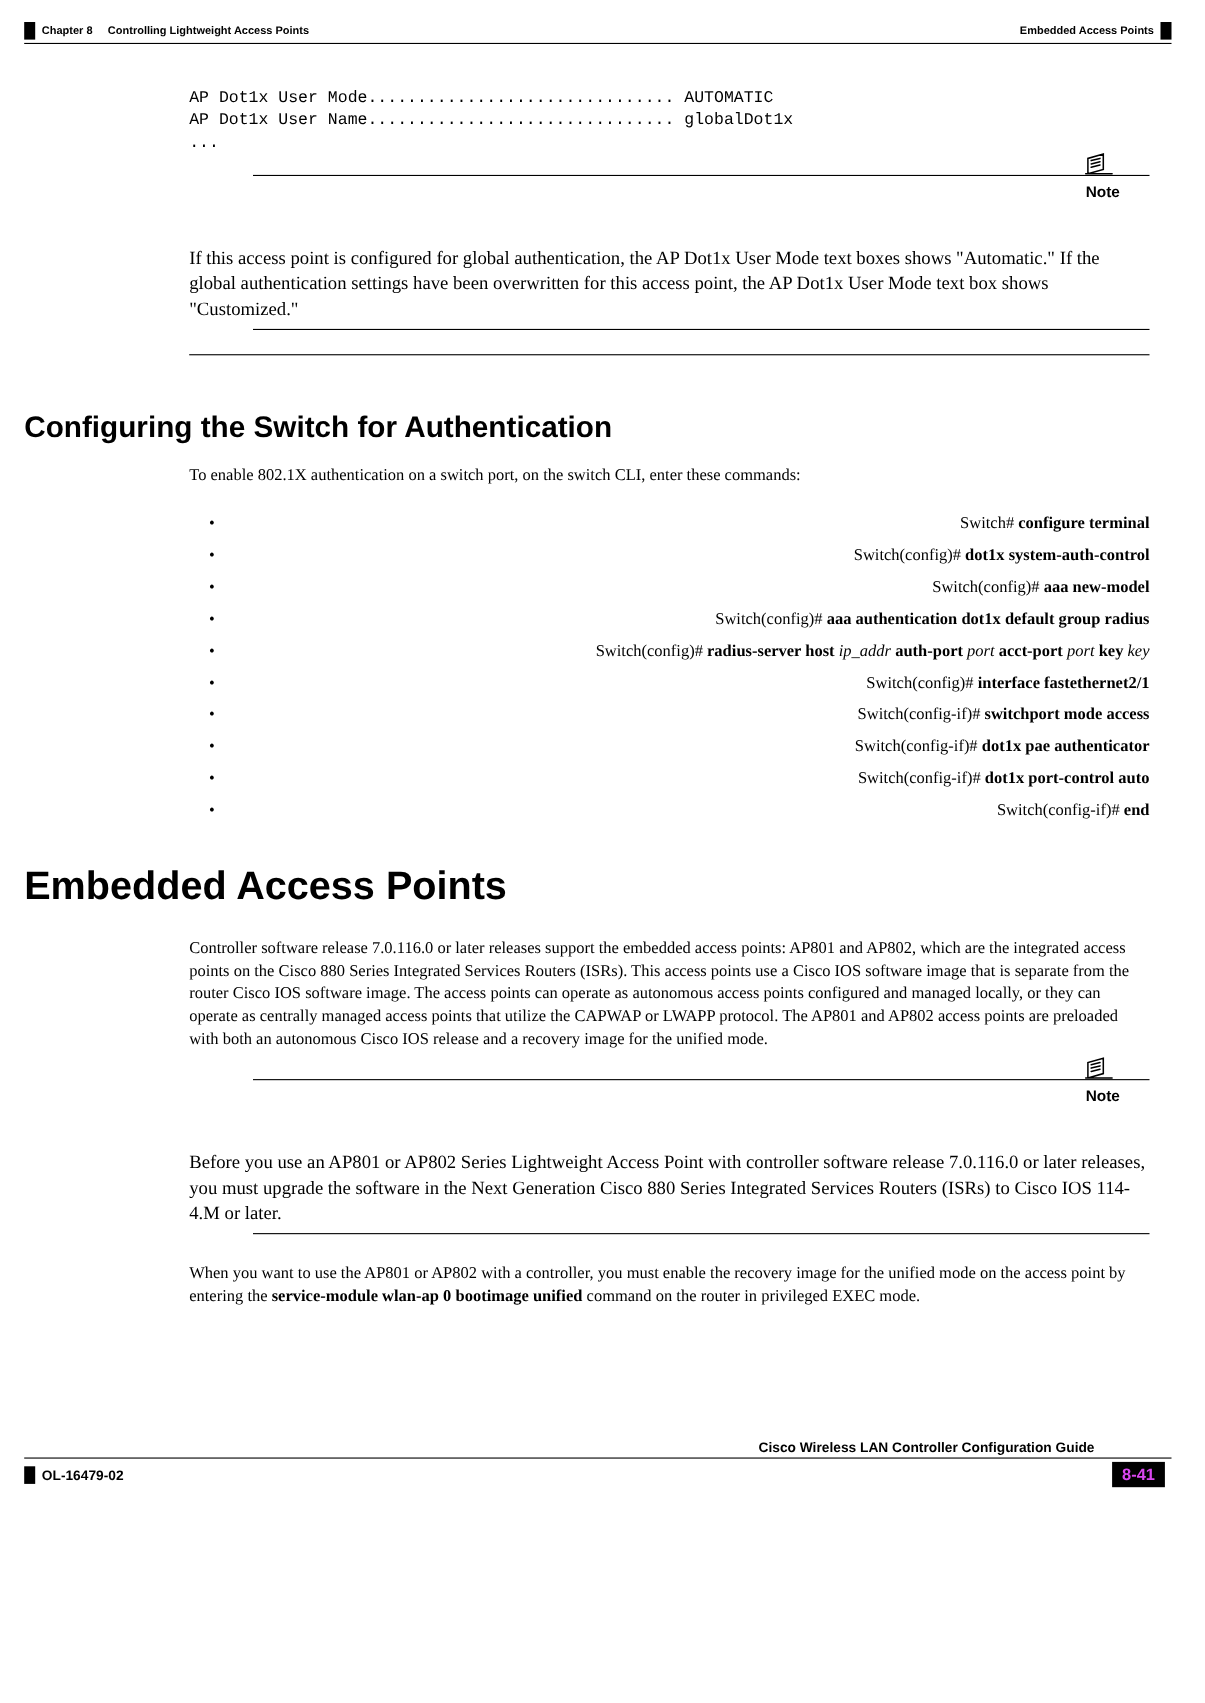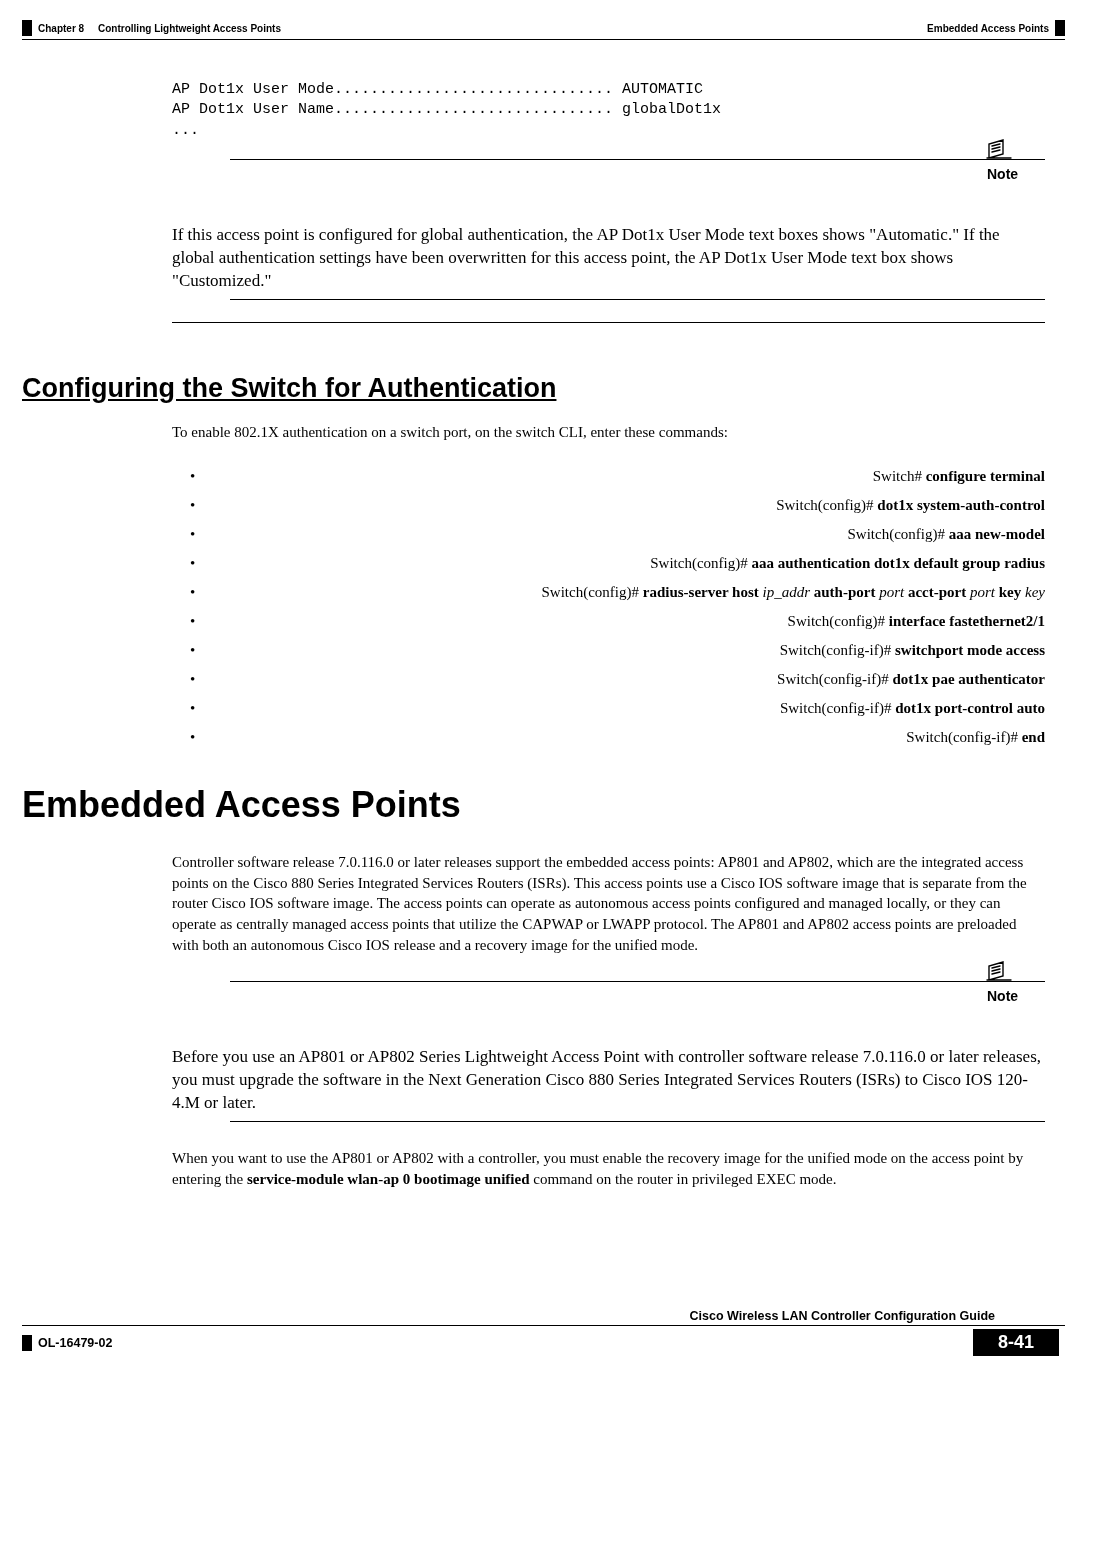--- a/index.html
+++ b/index.html
@@ -99,21 +99,20 @@
     border-top: 1px solid #000;
     margin-top: 22px;
     margin-left: 0px;
   }
   h2.section {
     font-family: Arial, Helvetica, sans-serif;
     font-weight: bold;
     font-size: 27px;
     margin: 50px 0 18px -150px;
     padding-left: 0;
-    text-decoration: underline;
   }
   h1.chapter-section {
     font-family: Arial, Helvetica, sans-serif;
     font-weight: bold;
     font-size: 36px;
     margin: 36px 0 14px -150px;
   }
   .intro {
     margin: 10px 0 24px 0;
     line-height: 1.35;
@@ -155,25 +154,25 @@
     display:flex;
     align-items:center;
     font-family: Arial, Helvetica, sans-serif;
     font-size: 12.5px;
     font-weight: bold;
   }
   .footer-left { flex:1; }
   .footer-right { flex:0 0 auto; text-align:right; margin-right:6px;}
   .page-num-box {
     background:#000;
-    color:#ffffff;
+    color:#d946ef;
     font-family: Arial, Helvetica, sans-serif;
     font-weight:bold;
-    font-size:18px;
-    padding: 3px 25px;
+    font-size:15px;
+    padding: 3px 9px;
     display:inline-block;
   }
   .footer-guide {
     text-align:right;
     padding-right: 70px;
     font-family: Arial, Helvetica, sans-serif;
     font-size: 12.5px;
     font-weight:bold;
     margin-bottom:2px;
   }
@@ -243,21 +242,21 @@
       <div class="note-rule"></div>
       <div class="note-row">
         <div class="note-label-col">
           <span class="note-icon">
             <svg width="28" height="22" viewBox="0 0 28 22">
               <path d="M2 20 L26 20 M4 20 L4 6 L18 2 L18 16 L4 20 M7 8 L15 6 M7 11 L15 9 M7 14 L15 12" stroke="#000" stroke-width="1.4" fill="none" stroke-linecap="round"></path>
             </svg>
           </span>
           <span>Note</span>
         </div>
-        <div class="note-body">Before you use an AP801 or AP802 Series Lightweight Access Point with controller software release 7.0.116.0 or later releases, you must upgrade the software in the Next Generation Cisco 880 Series Integrated Services Routers (ISRs) to Cisco IOS 120-4.M or later.</div>
+        <div class="note-body">Before you use an AP801 or AP802 Series Lightweight Access Point with controller software release 7.0.116.0 or later releases, you must upgrade the software in the Next Generation Cisco 880 Series Integrated Services Routers (ISRs) to Cisco IOS 114-4.M or later.</div>
       </div>
       <div class="note-end-rule"></div>
     </div>
 
     <div class="para">
       <span>When you want to use the AP801 or AP802 with a controller, you must enable the recovery image for the unified mode on the access point by entering the </span><span class="b">service-module wlan-ap 0 bootimage unified</span><span> command on the router in privileged EXEC mode.</span>
     </div>
 
   </div>
 

